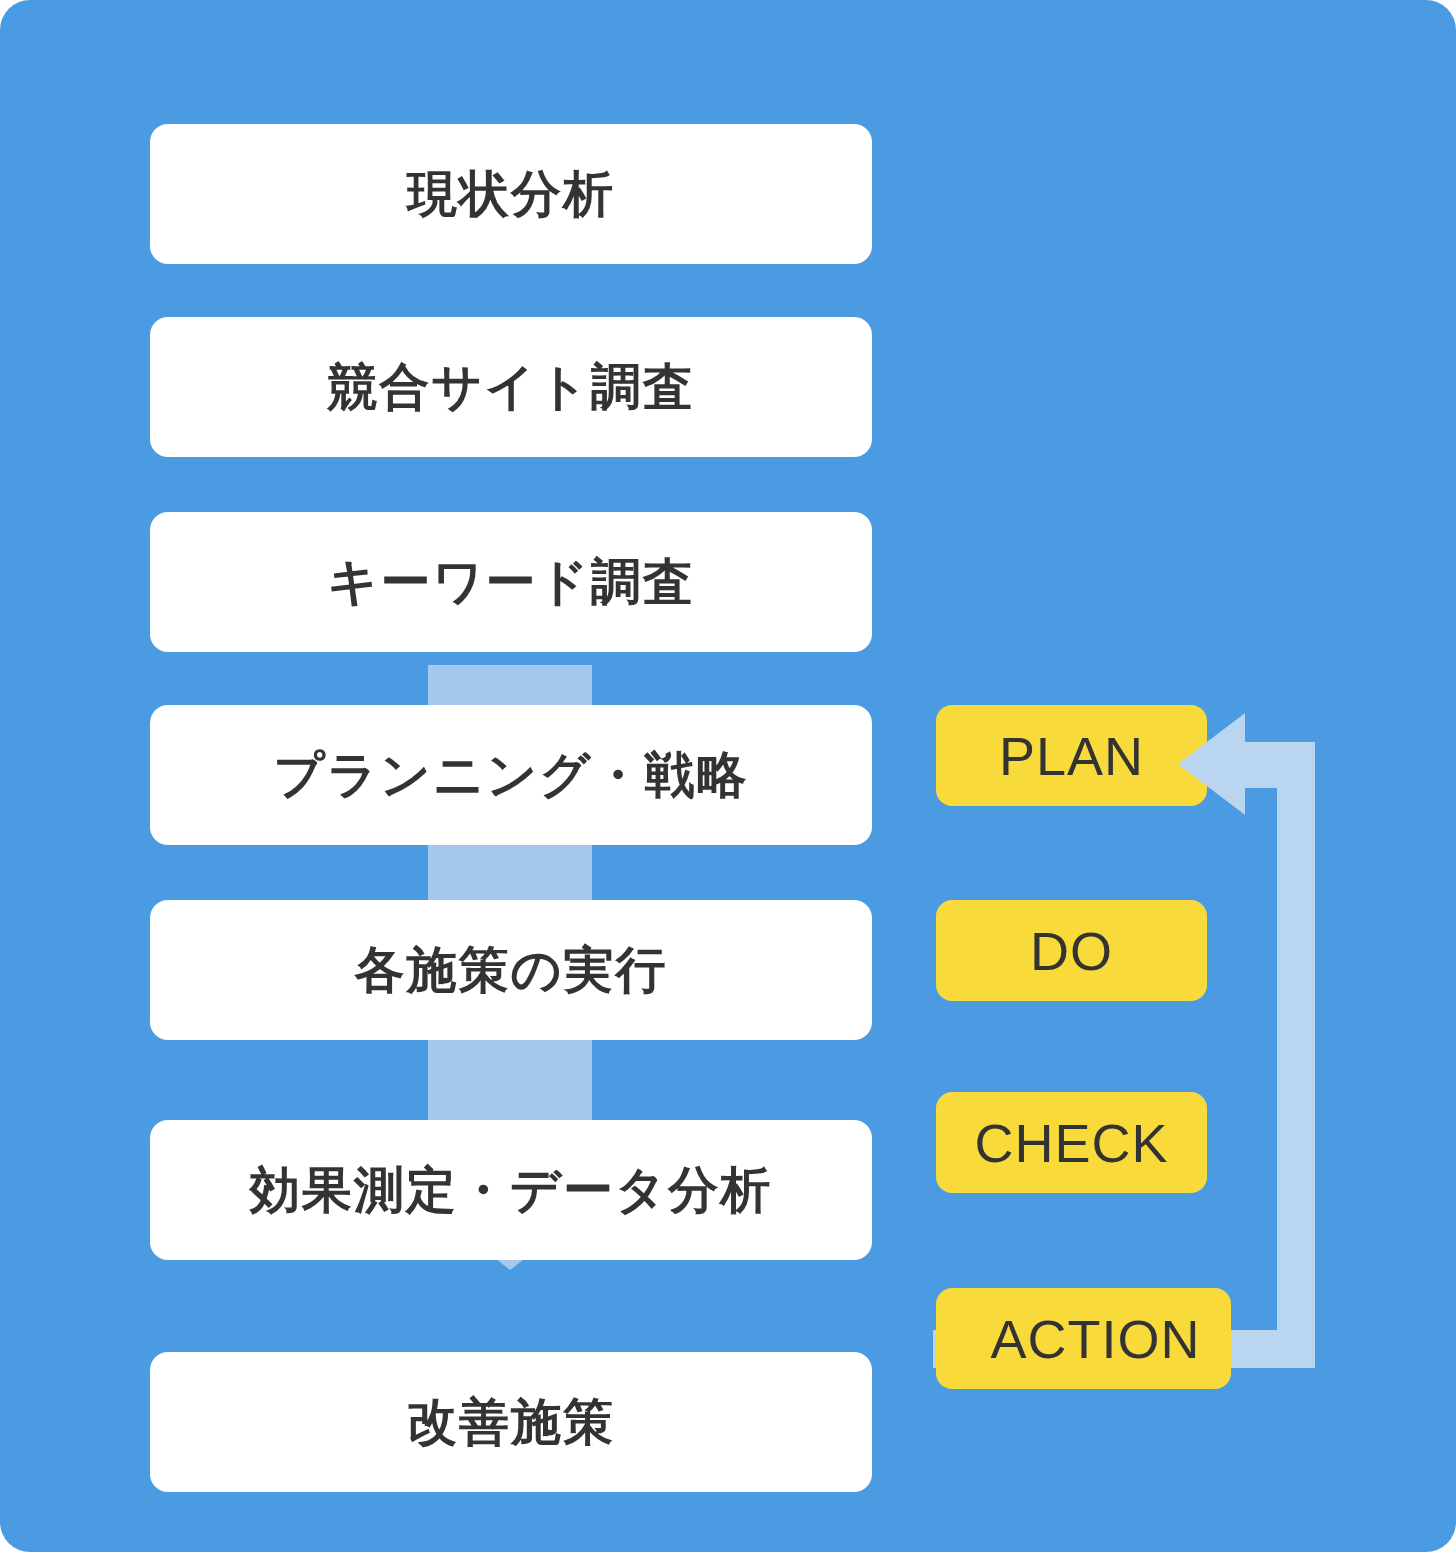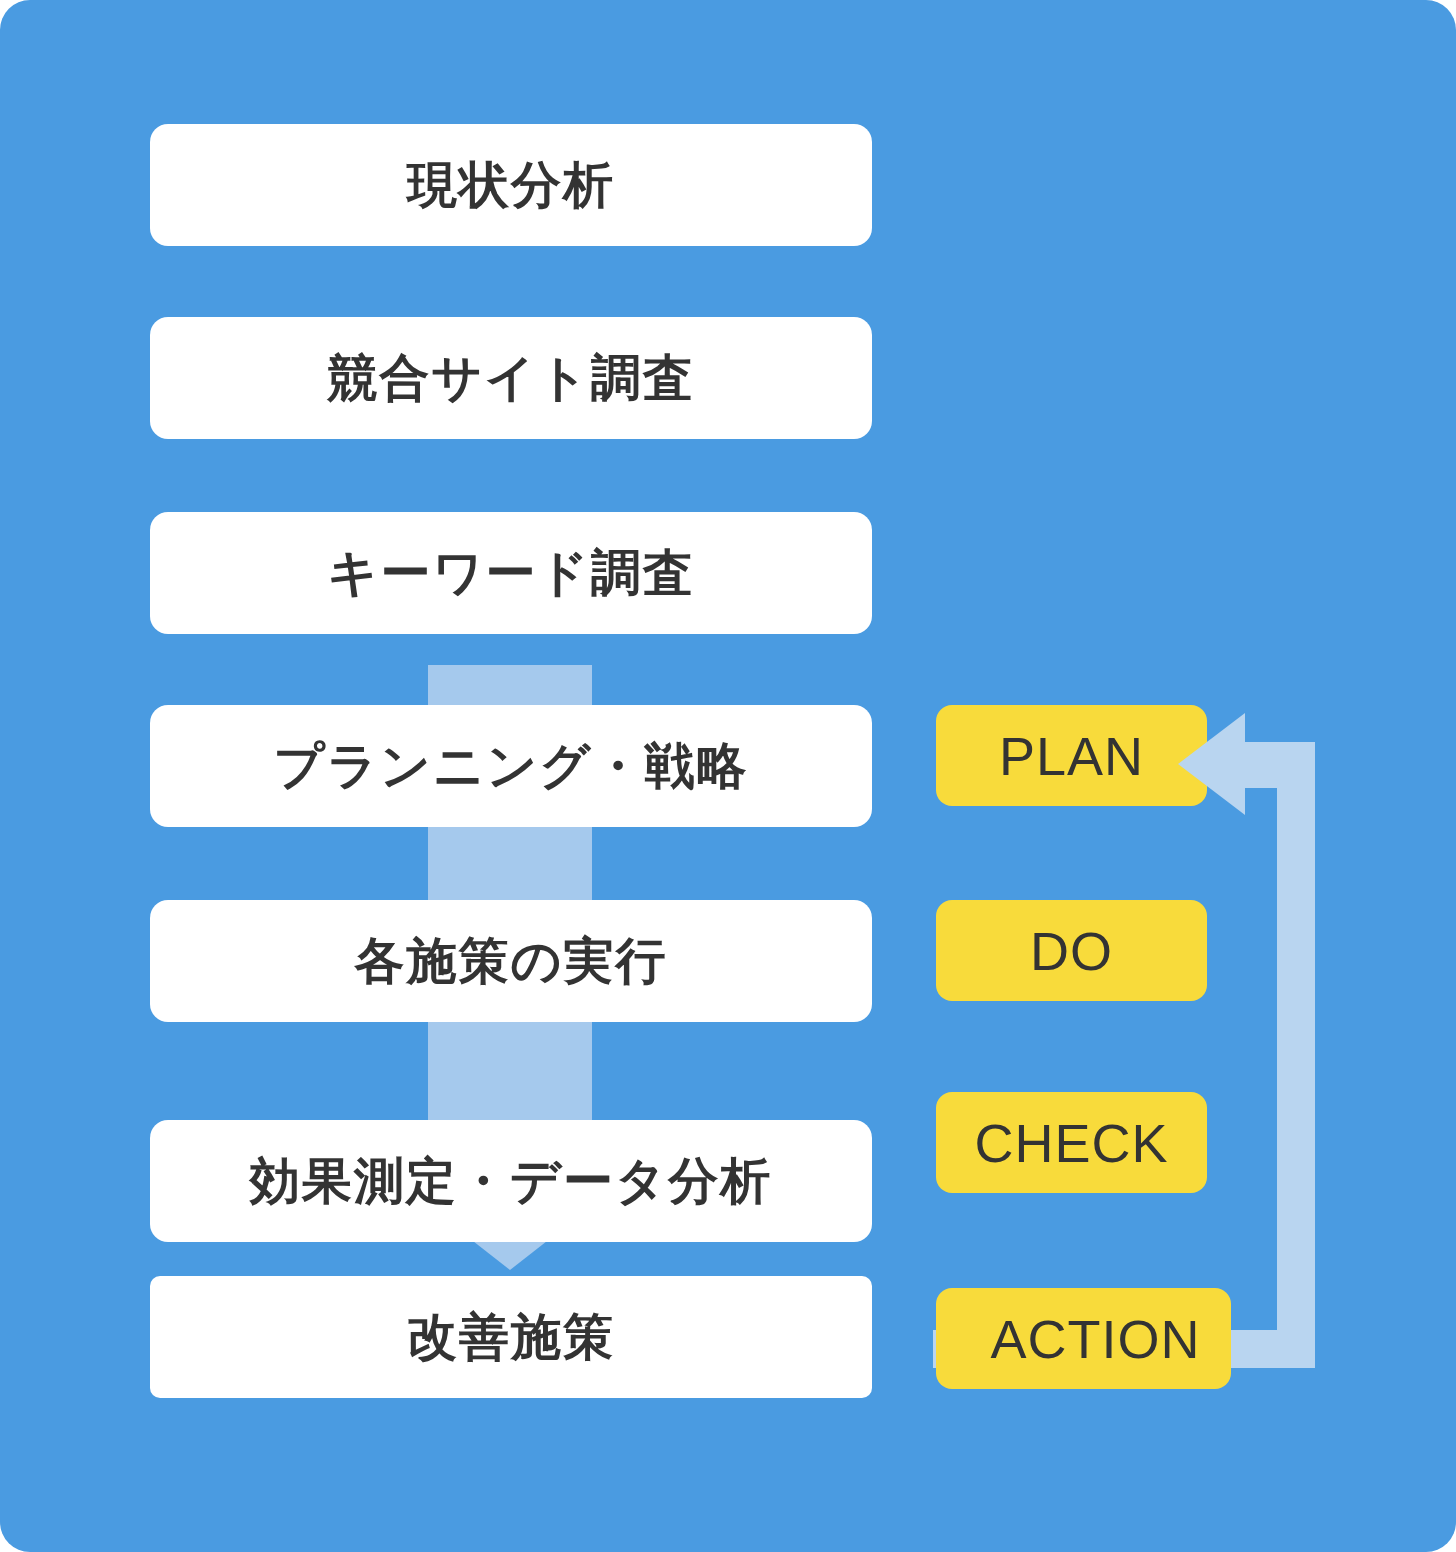--- a/index.html
+++ b/index.html
@@ -5,29 +5,29 @@
   html,body{margin:0;padding:0;background:#ffffff;}
   body{font-family:"Liberation Sans","DejaVu Sans",sans-serif;}
   .canvas{
     position:relative;width:1456px;height:1552px;
     background:#4a9be1;border-radius:30px;overflow:hidden;
   }
   svg.layer{position:absolute;left:0;top:0;pointer-events:none;}
   .layer-back{z-index:1;}
   .layer-front{z-index:3;}
   .step{
-    position:absolute;left:150px;width:722px;height:122px;
+    position:absolute;left:150px;width:722px;height:140px;
     background:#ffffff;border-radius:18px;z-index:2;
     display:flex;align-items:center;justify-content:center;
   }
   .step-label{
     font-size:50px;font-weight:600;color:#333333;letter-spacing:2px;line-height:1;
   }
   .s0{top:124px;} .s1{top:317px;} .s2{top:512px;} .s3{top:705px;}
-  .s4{top:900px;text-align:right;} .s5{top:1092px;margin-top:28px;} .s6{top:1276px;border-radius:10px;}
+  .s4{top:900px;text-align:right;} .s5{top:1092px;margin-top:28px;} .s6{top:1352px;}
   .pdca{
     position:absolute;left:936px;width:271px;height:101px;
     background:#f8db3b;border-radius:16px;z-index:2;
     display:flex;align-items:center;justify-content:center;
   }
   .pdca-label{
     font-size:54px;font-weight:500;color:#333333;letter-spacing:1px;line-height:1;
   }
   .p0{top:705px;} .p1{top:900px;} .p2{top:1092px;} .p3{top:1288px;padding-left:24px;}
 </style>

